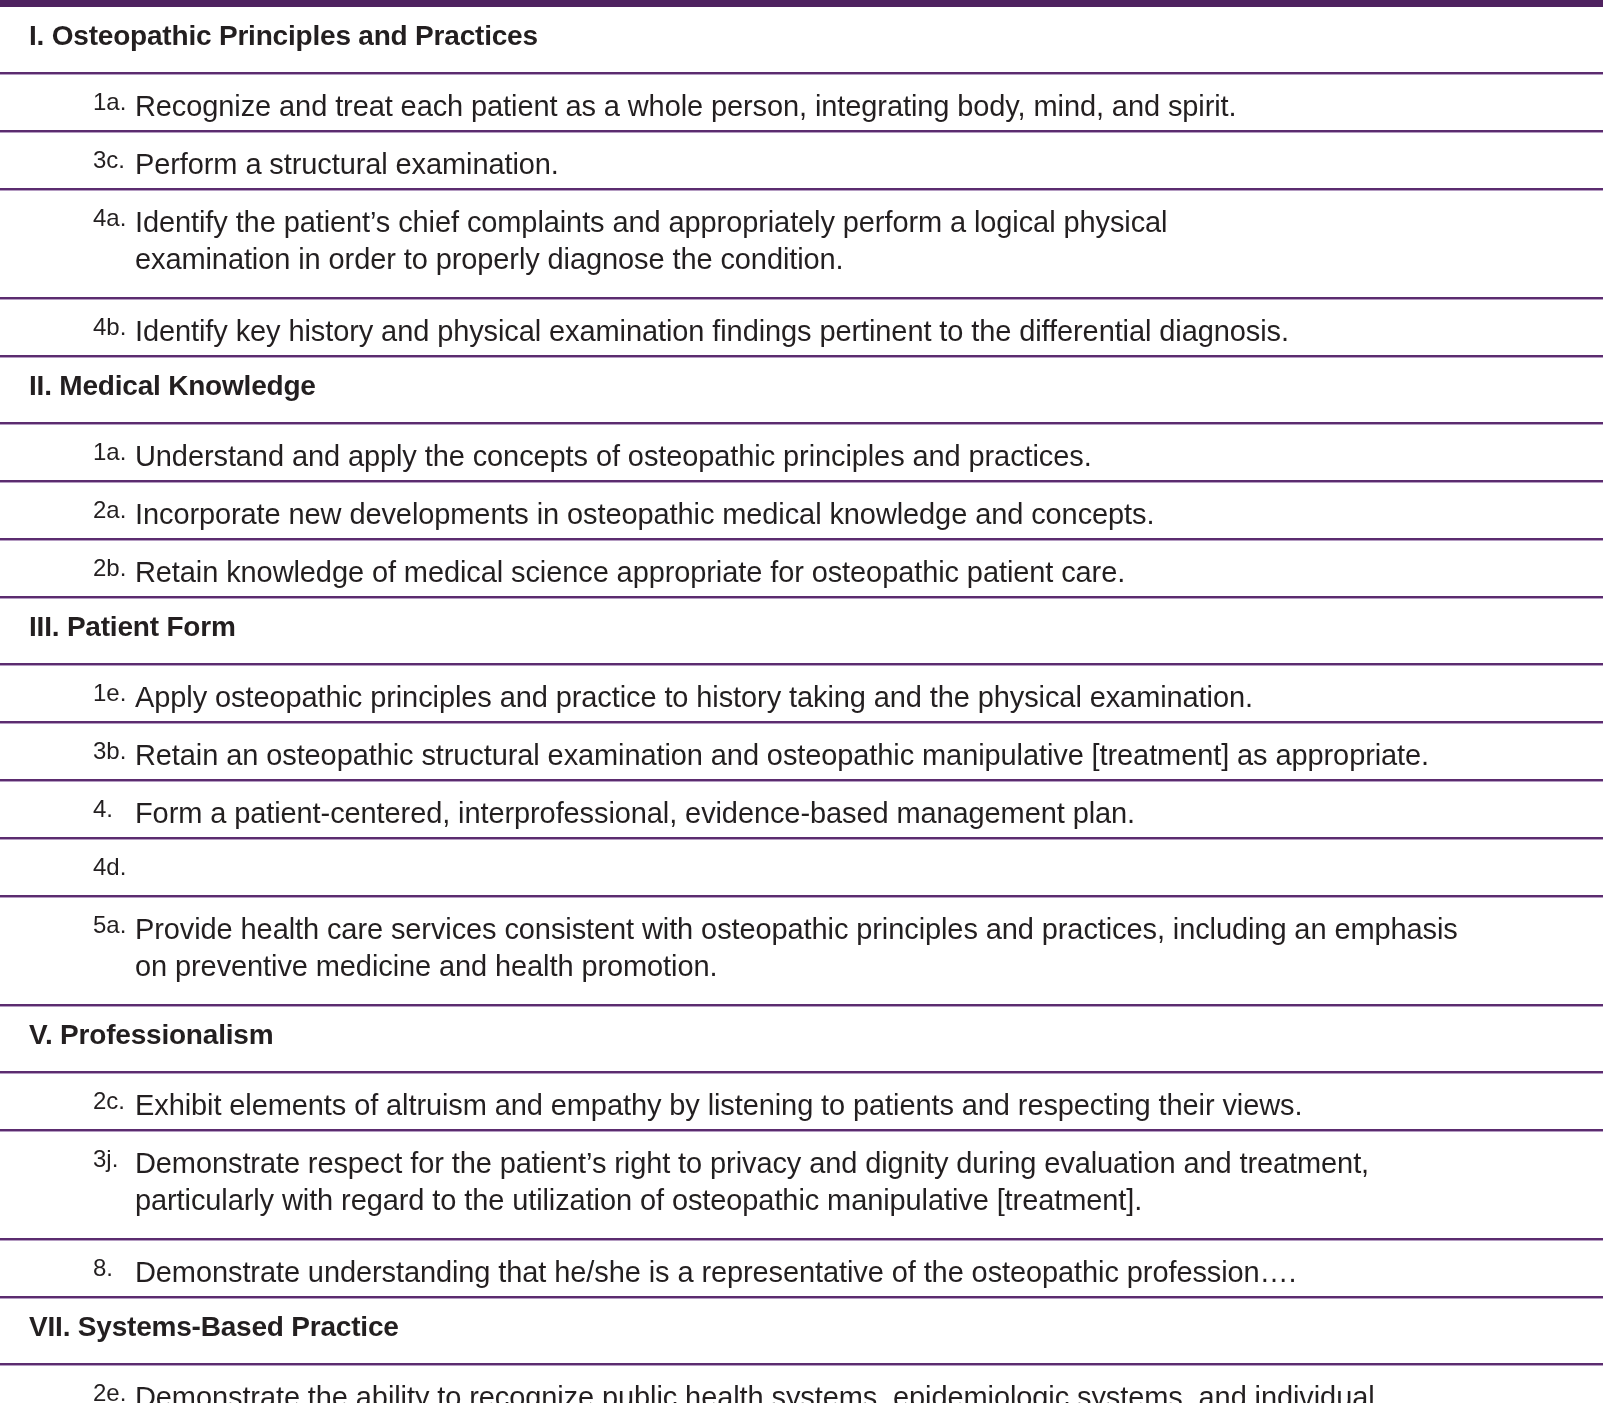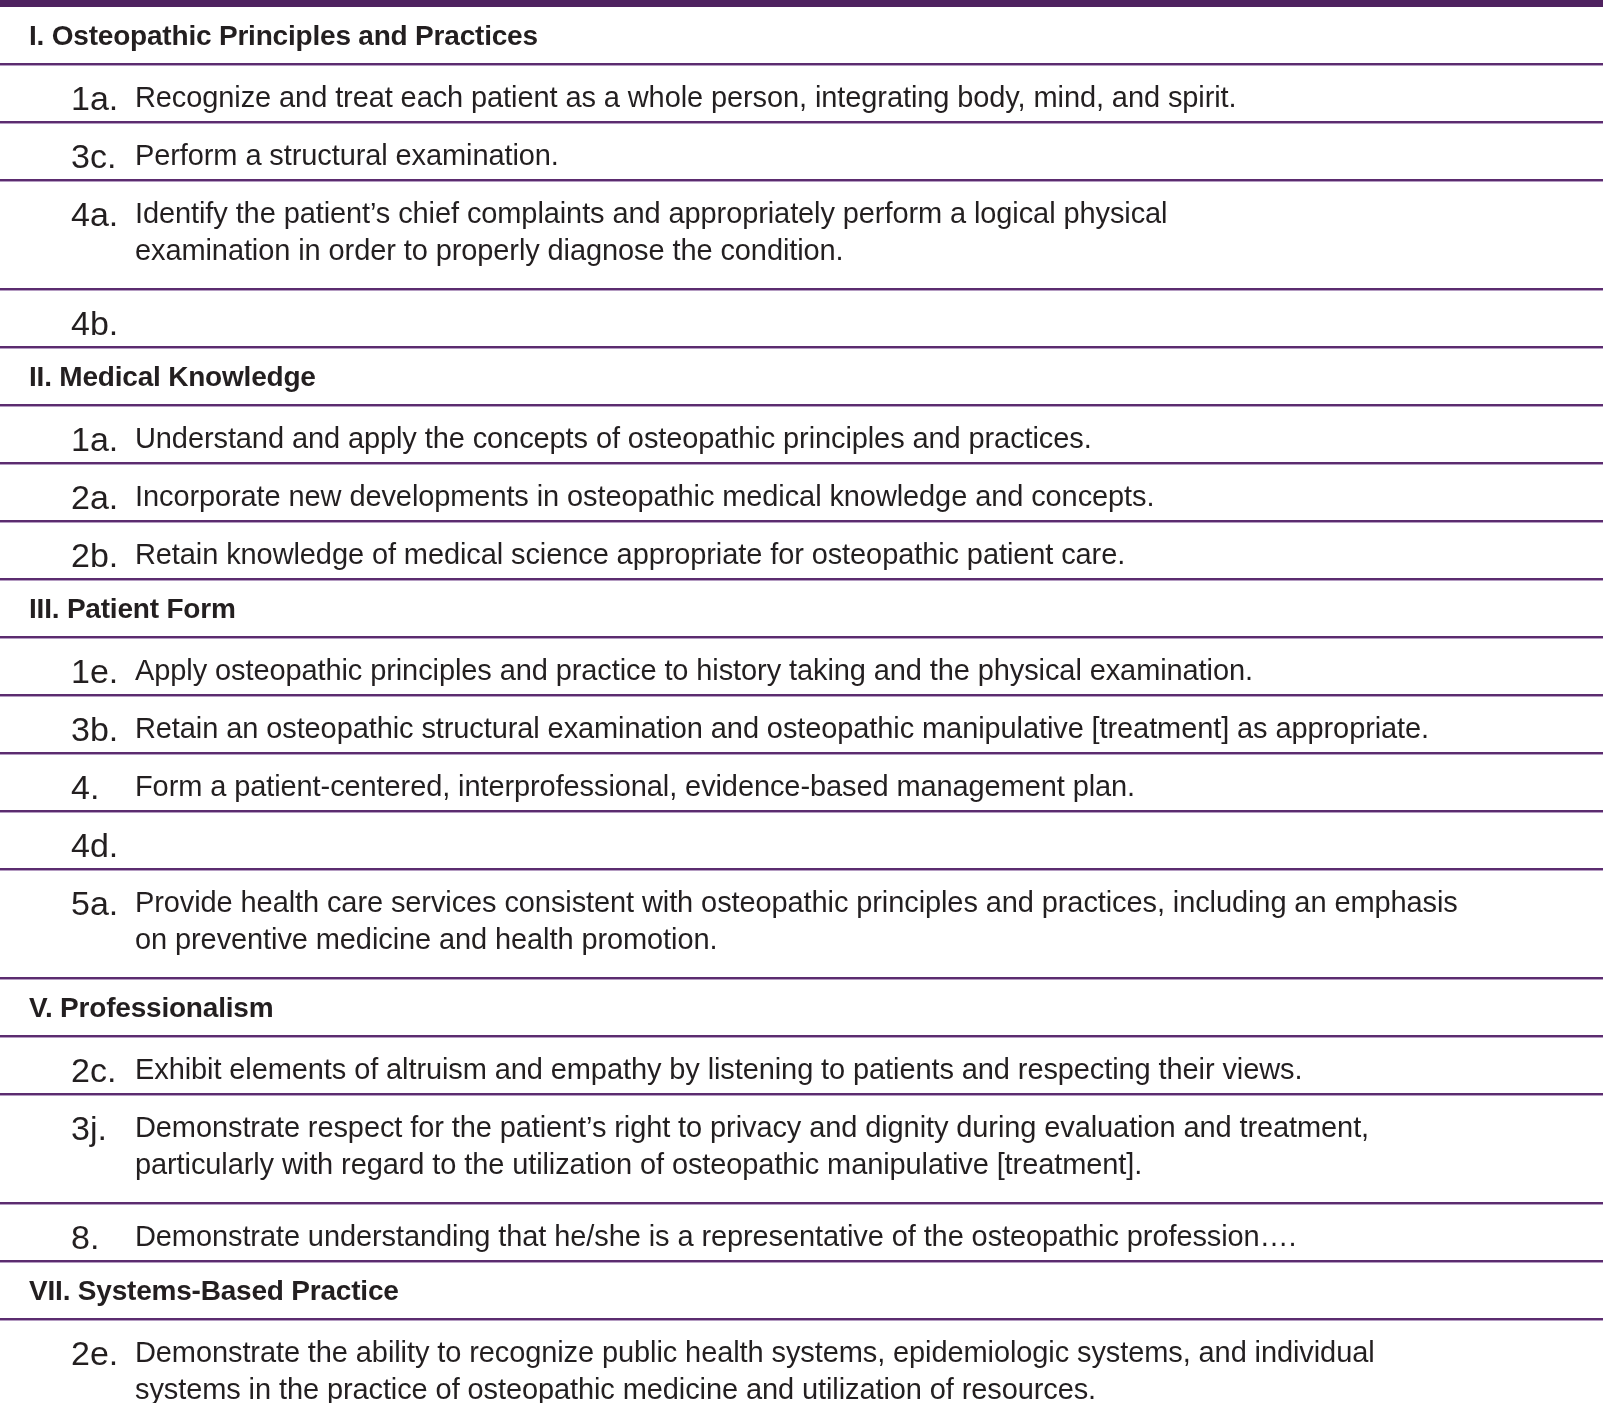--- a/index.html
+++ b/index.html
@@ -2,26 +2,26 @@
 <html><head>
   <meta charset="utf-8">
   <style>
     html, body { margin: 0; padding: 0; background: #ffffff; }
     body { width: 1603px; height: 1403px; position: relative; overflow: hidden;
            font-family: "Liberation Sans", sans-serif; color: #231f20; }
     .topbar { position: absolute; left: 0; top: 0; width: 1603px; height: 7px; background: #4f2260; }
     .table { position: absolute; left: 0; top: 7px; width: 1603px; }
     .row { position: relative; box-sizing: border-box; border-bottom: 2px solid #5b2c6f;
            box-shadow: 0 1px 0 #b59cc2; }
-    .row.section { height: 58px; }
+    .row.section { height: 67px; }
     .row.item { height: 58px; }
     .row.item.two { height: 109px; }
     .section-title { position: absolute; left: 29px; top: 13px; font-size: 28px; font-weight: bold;
                      letter-spacing: -0.2px; white-space: nowrap; }
-    .code { position: absolute; left: 71px; top: 14px; font-size: 34px; white-space: nowrap; }
+    .code { position: absolute; left: 93px; top: 14px; font-size: 24px; white-space: nowrap; }
     .text { position: absolute; left: 135px; top: 14px; width: 1440px; font-size: 29px;
             line-height: 37px; white-space: pre-line; letter-spacing: -0.1px; }
     .row.last { border-bottom: 3px solid #0c4a6e; }
   </style>
 </head>
 <body>
 
 <div class="topbar"></div>
 
 <div class="table">
@@ -37,20 +37,21 @@
     <span class="code">3c.</span>
     <span class="text">Perform a structural examination.</span>
   </div>
   <div class="row item two">
     <span class="code">4a.</span>
     <span class="text">Identify the patient’s chief complaints and appropriately perform a logical physical
 examination in order to properly diagnose the condition.</span>
   </div>
   <div class="row item">
     <span class="code">4b.</span>
+    <span class="text">Identify key history and physical examination findings pertinent to the differential diagnosis.</span>
   </div>
 
   <div class="row section">
     <span class="section-title">II. Medical Knowledge</span>
   </div>
   <div class="row item">
     <span class="code">1a.</span>
     <span class="text">Understand and apply the concepts of osteopathic principles and practices.</span>
   </div>
   <div class="row item">

